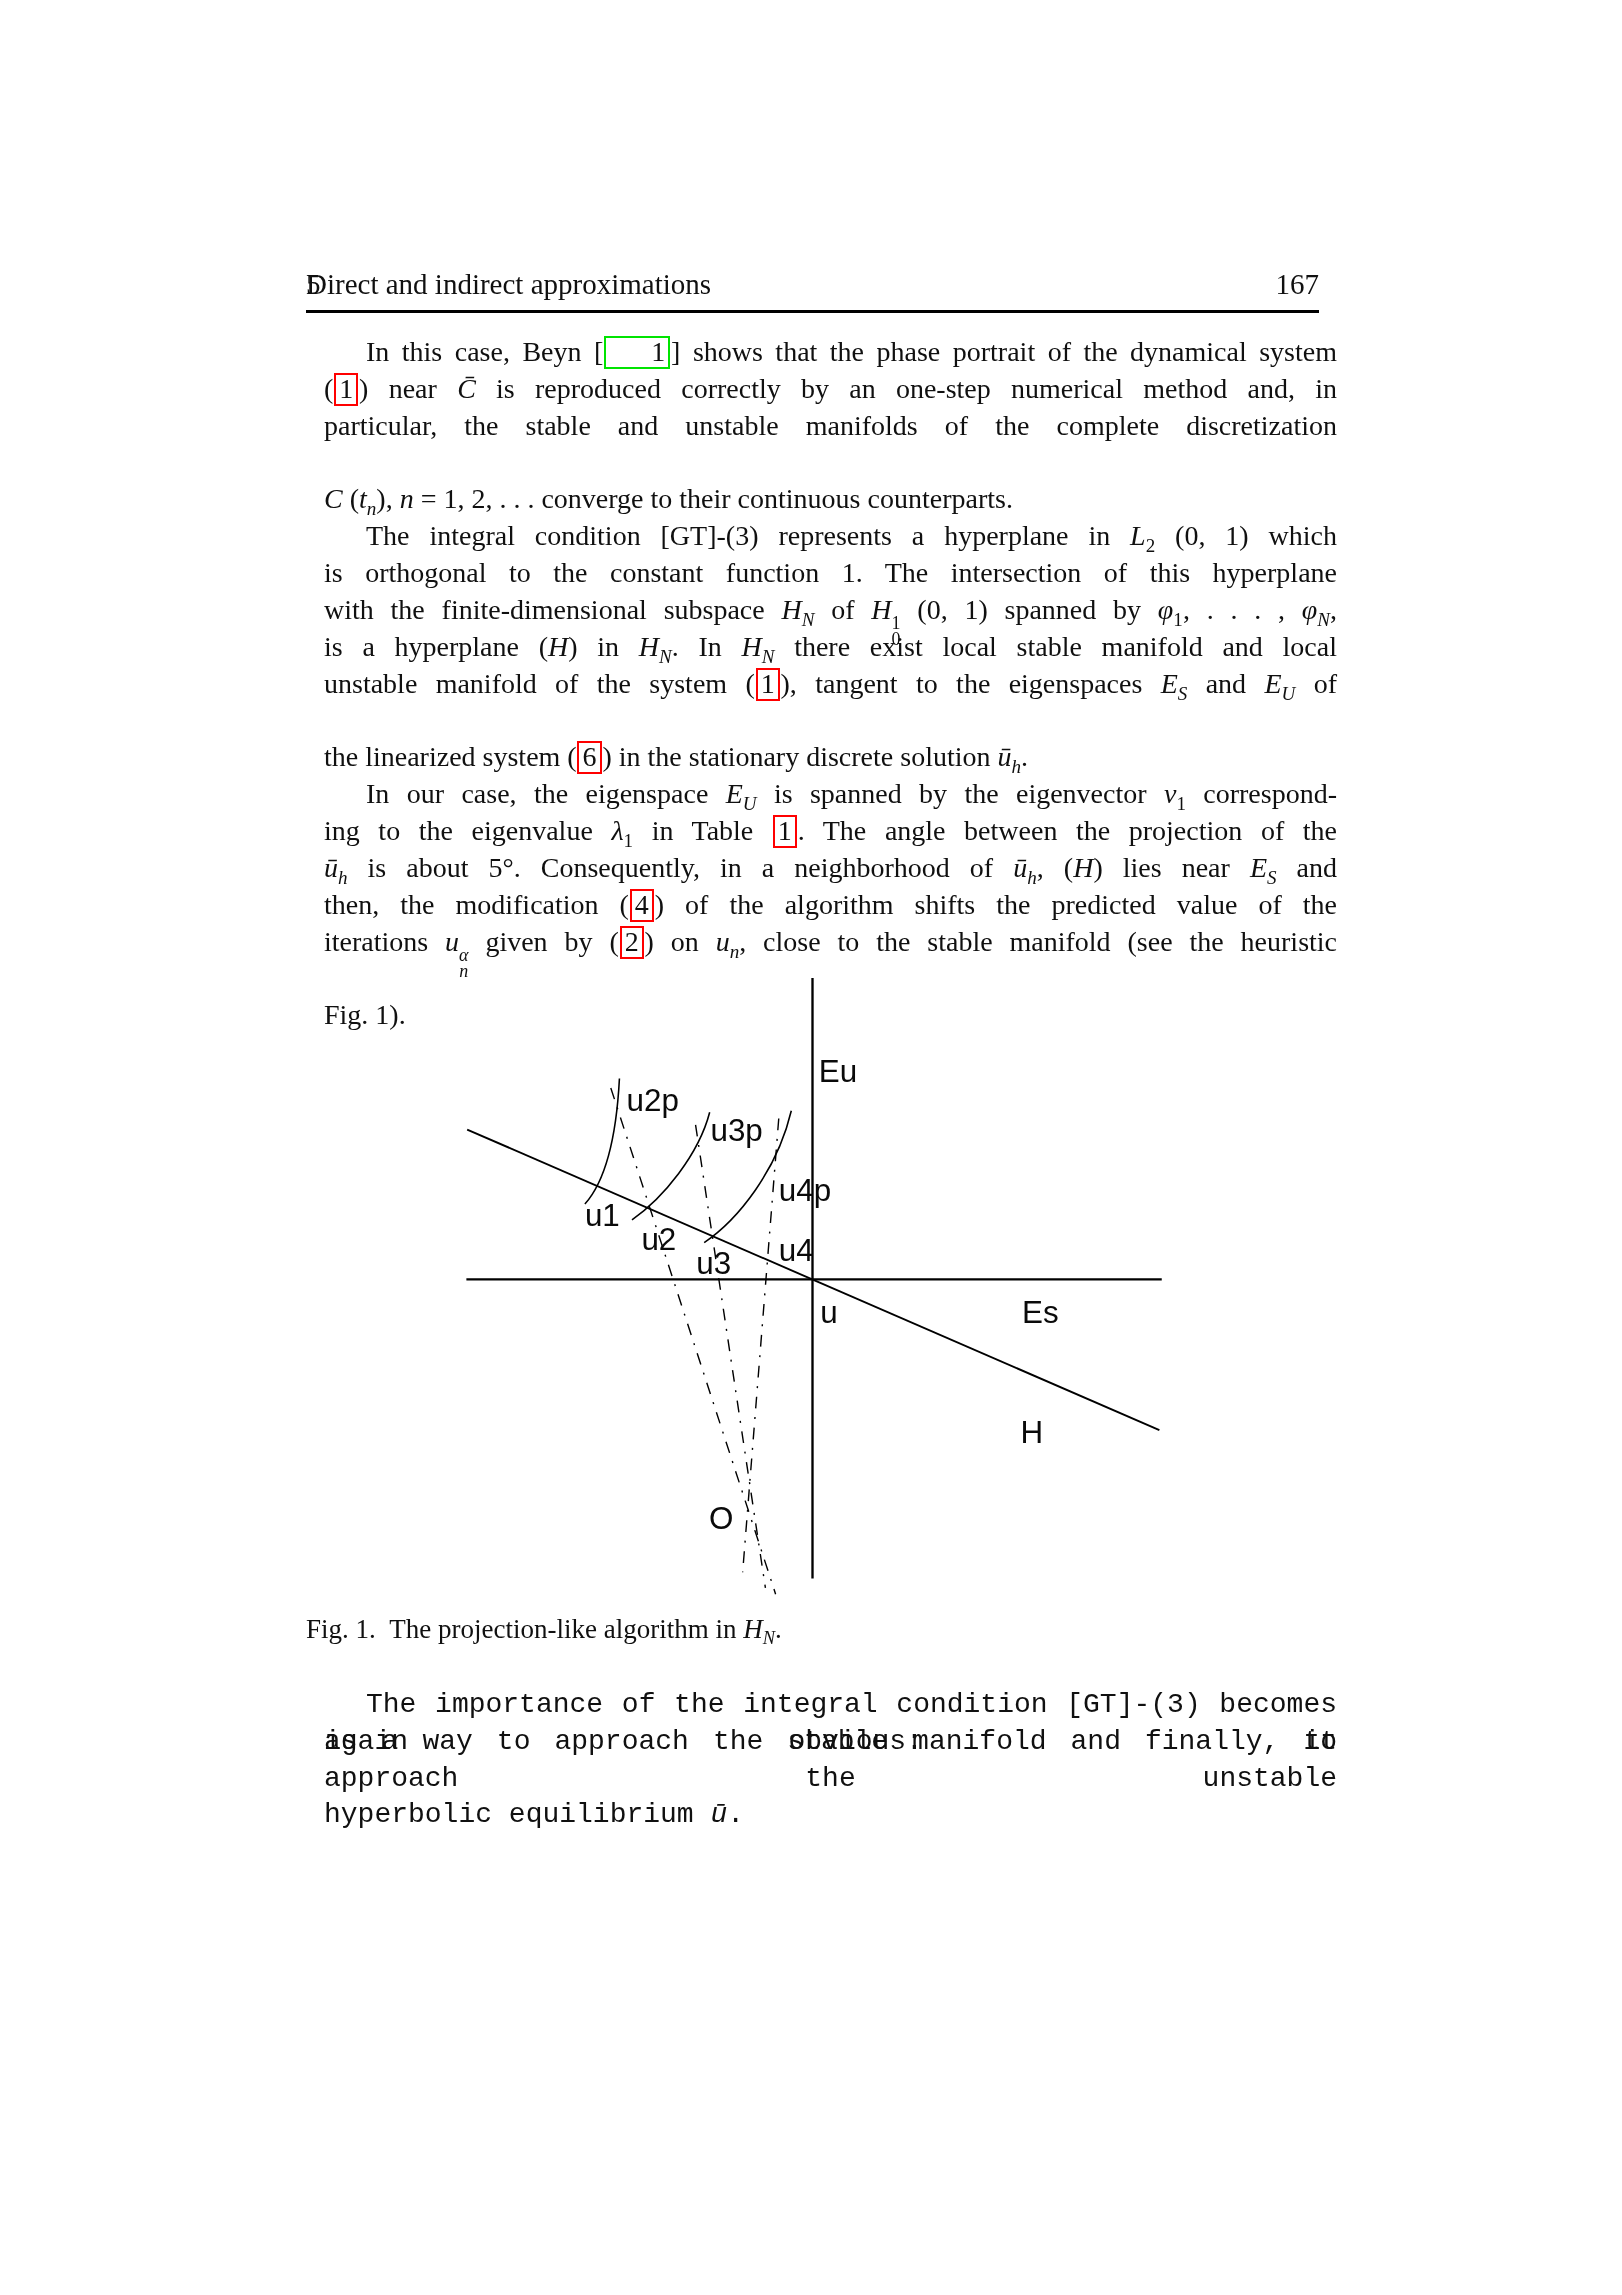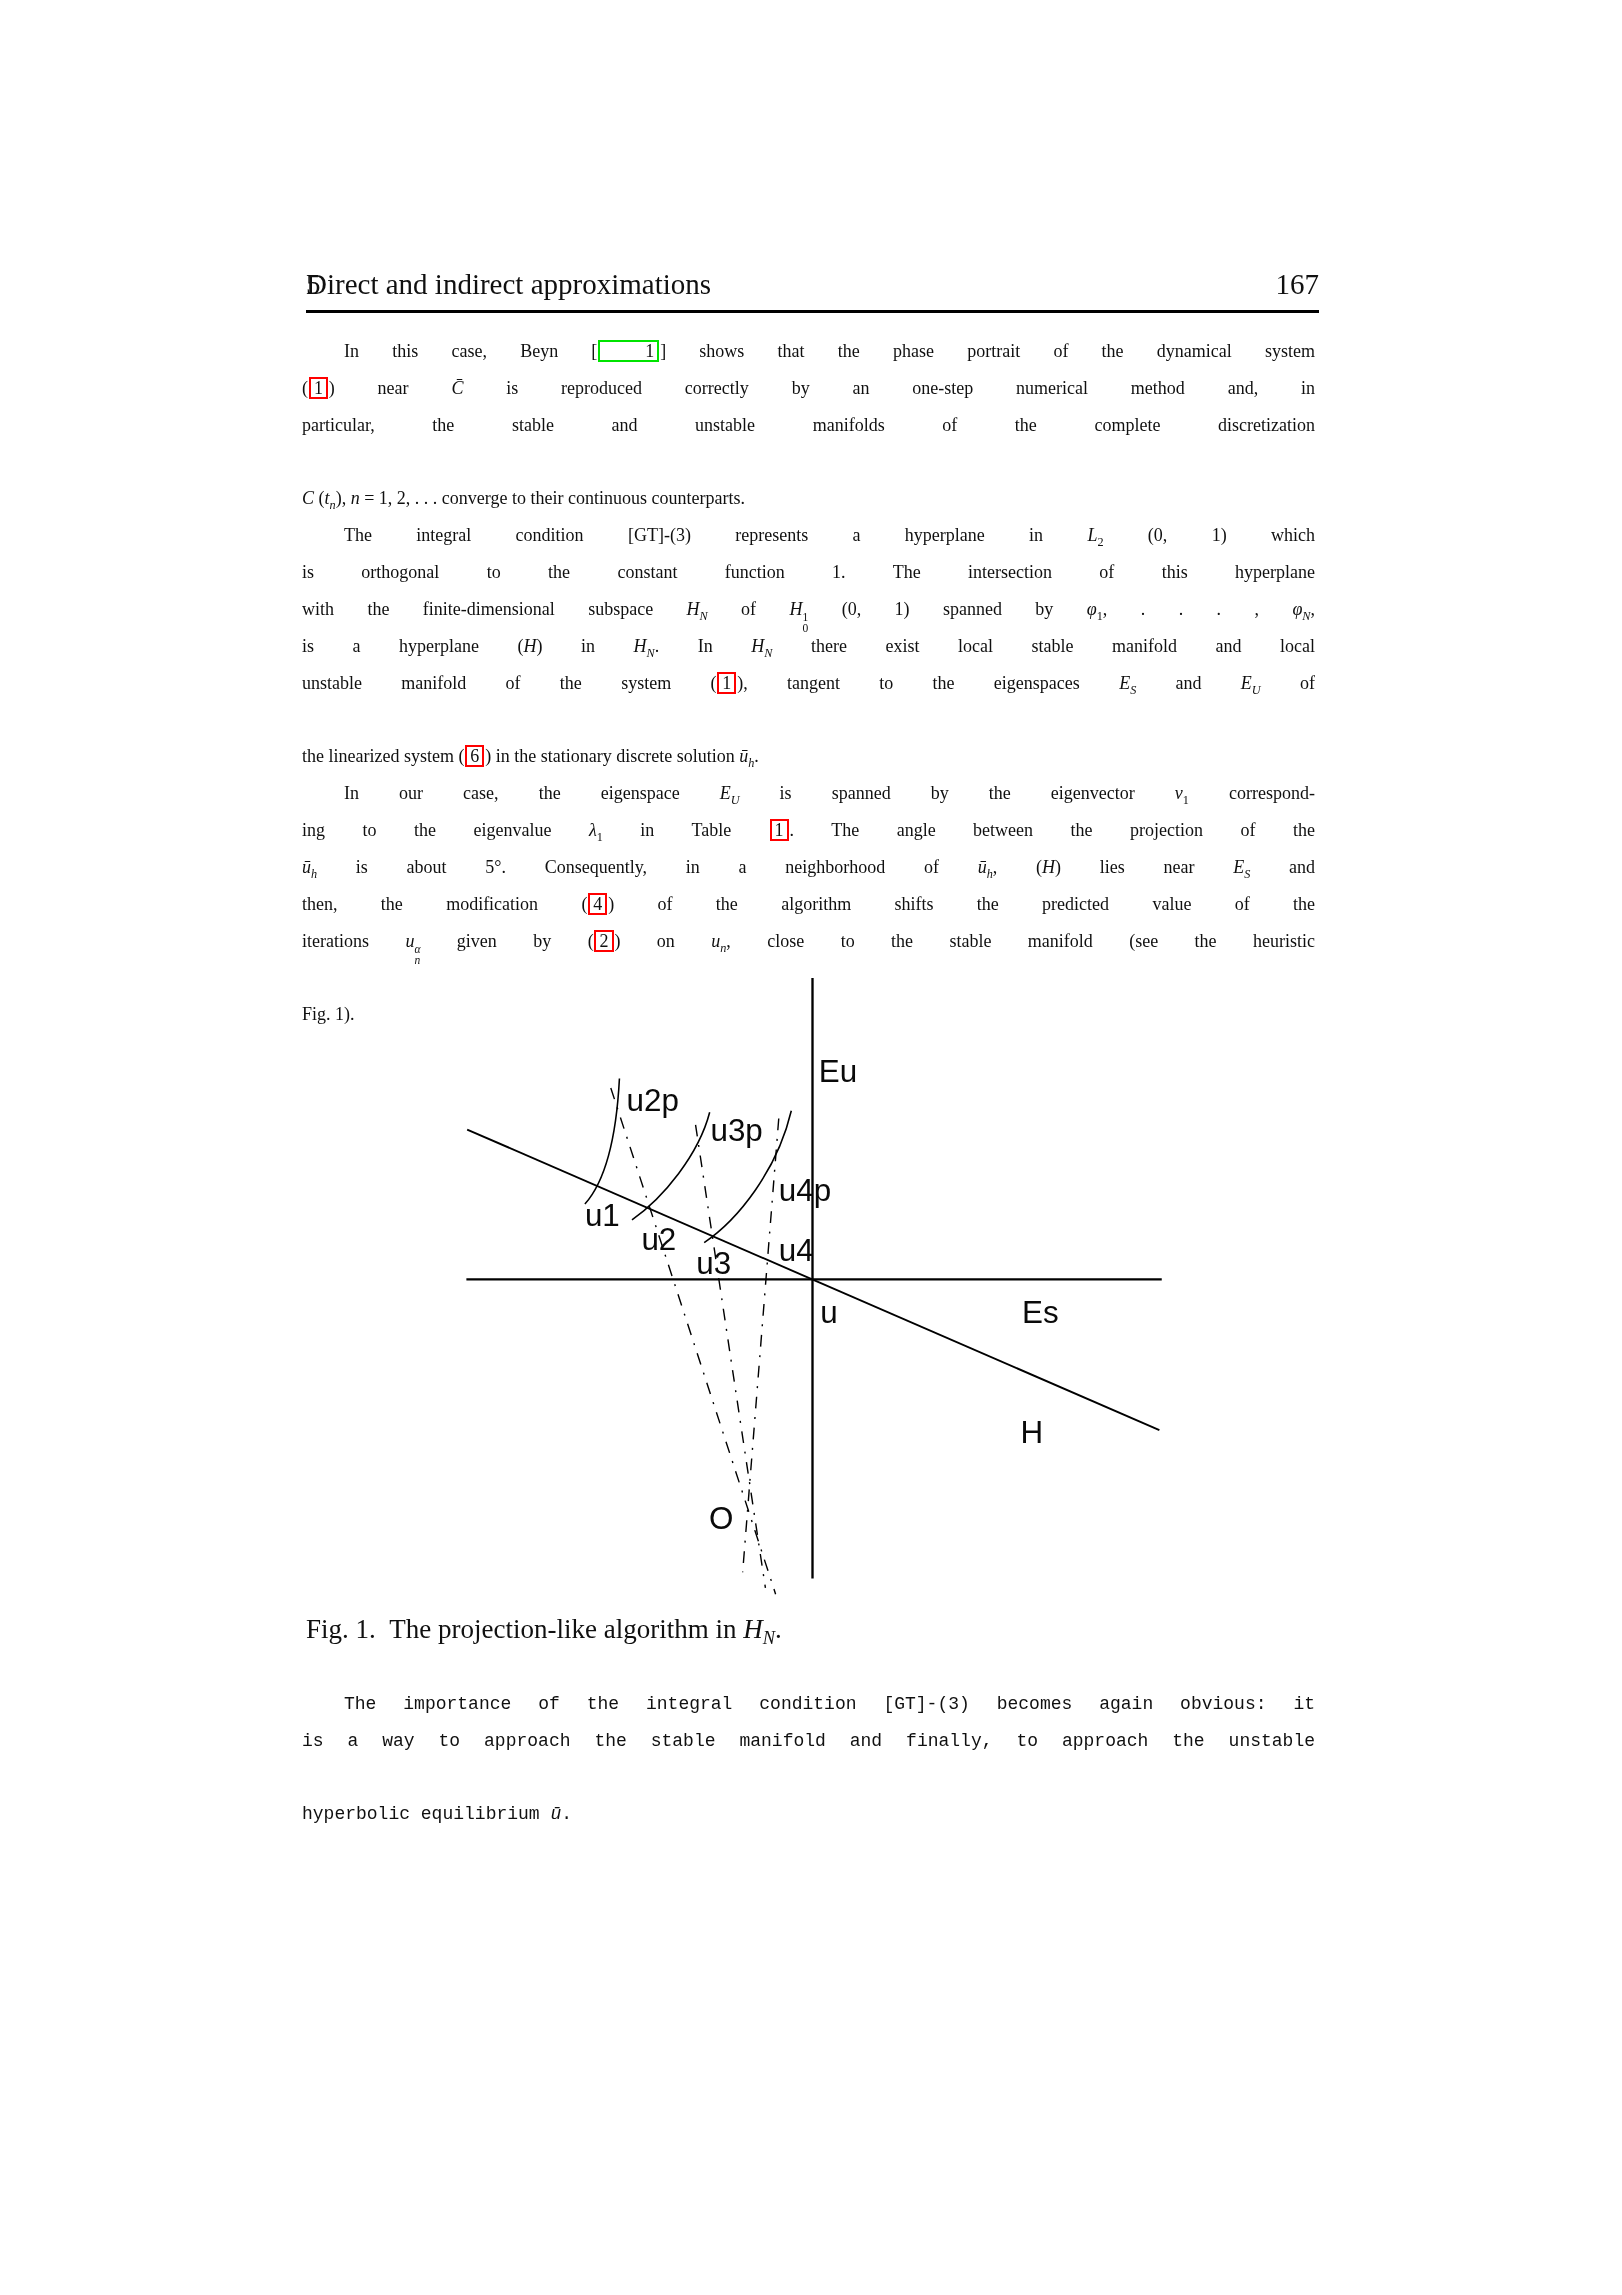--- a/index.html
+++ b/index.html
@@ -8,21 +8,21 @@
     font-family:"Liberation Serif", serif;color:#101010;
     -webkit-font-smoothing:antialiased;
   }
   
   .header{position:absolute;left:306px;top:268px;width:1013px;height:36px;font-size:29px;}
   .header .hl{position:absolute;left:0;top:0;}
   .header .hc{position:absolute;left:0;right:0;top:0;text-align:left;}
   .header .hr{position:absolute;right:0;top:0;}
   .rule{position:absolute;left:306px;top:310px;width:1013px;height:3.1px;background:#000;}
   
-  .textcol{position:absolute;left:302px;width:1013px;font-size:18px;}
+  .textcol{position:absolute;left:324px;width:1013px;font-size:28px;}
   #col1{top:333px;}
   #col2{top:1686px;font-family:Liberation Mono, monospace;}
   .line{height:37px;line-height:37px;text-align:justify;text-align-last:justify;}
   .line.last{text-align-last:left;margin-top:36px;}
   .line.indent{text-indent:42px;}
   .mi{font-style:italic;}
   sub{font-size:.68em;line-height:0;}
   .refbox{display:inline-block;border:2.4px solid var(--refred,#ff0000);padding:0 3.1px;line-height:1.02;margin:0 0.8px;}
   .refbox.green{border-color:var(--citegreen,#00e400);}
   .stk{display:inline-flex;flex-direction:column;align-items:center;font-size:.64em;line-height:.92;vertical-align:-0.55em;}

